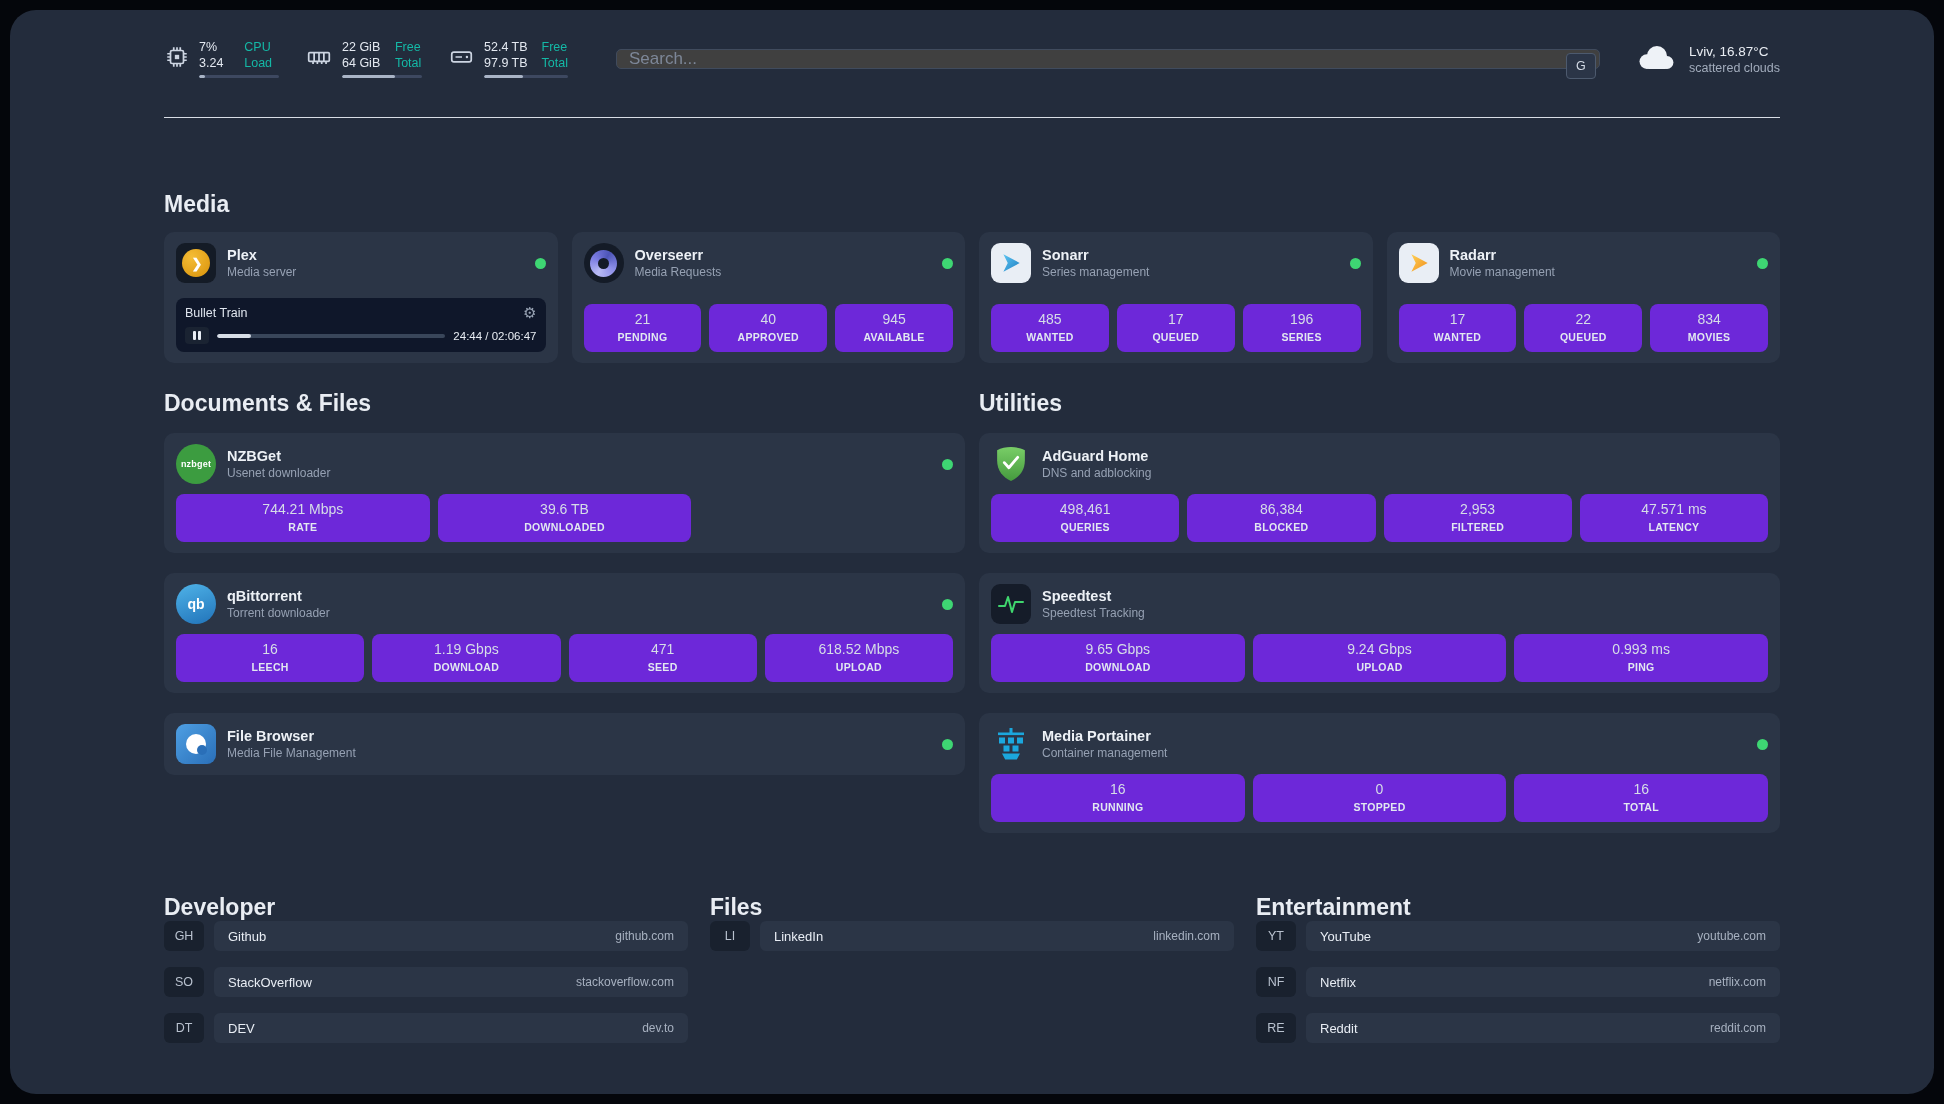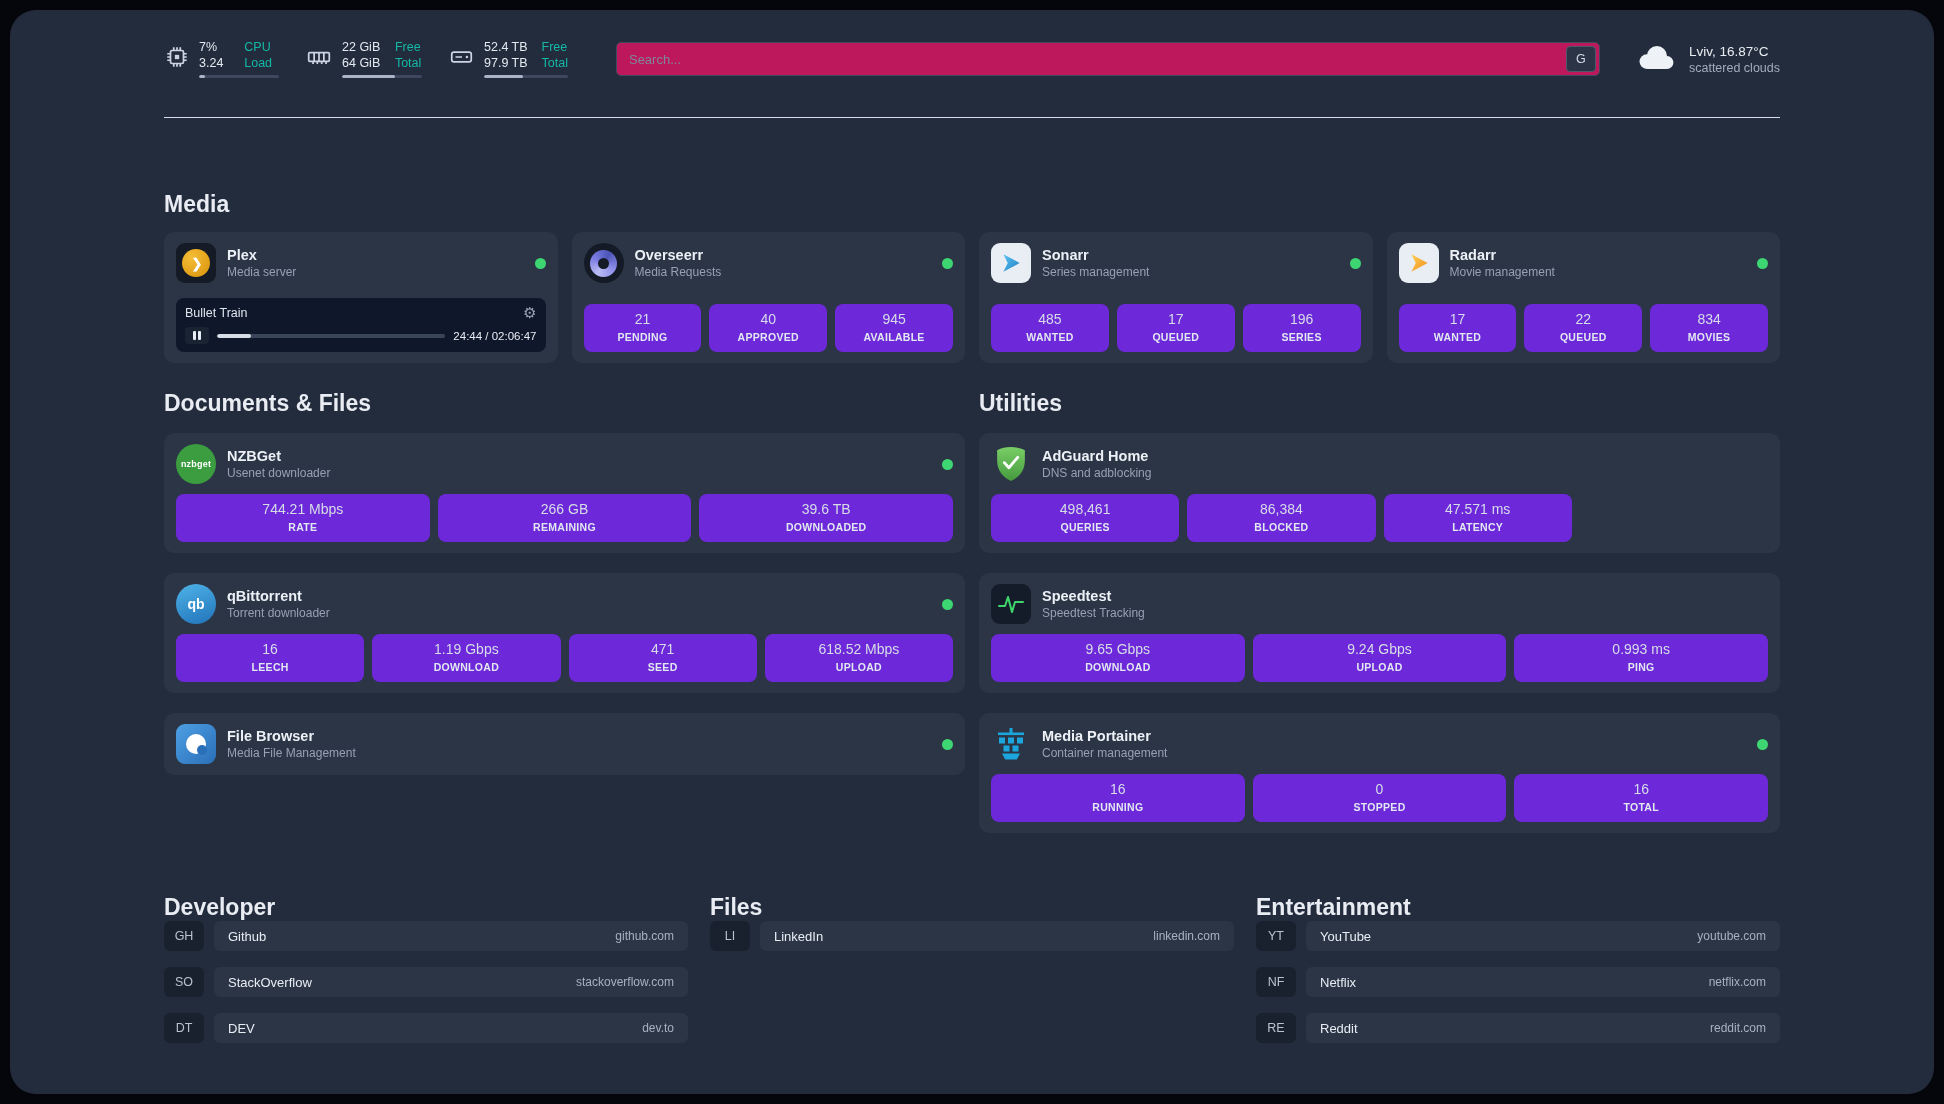--- a/index.html
+++ b/index.html
@@ -14,22 +14,22 @@
   .sysstat { display:flex; align-items:center; gap:9px; margin-right:26px; }
   .sysstat-body { min-width:80px; }
   .sysstat-grid { display:grid; grid-template-columns:auto auto; column-gap:14px; row-gap:1px;
                   font-size:12.5px; line-height:15px; }
   .sysstat-grid .v { color:#e4e9f1; }
   .sysstat-grid .l { color:#14b8a6; }
   .bar { height:3.5px; margin-top:4px; background:#3d4860; border-radius:2px; overflow:hidden; }
   .bar-fill { height:100%; background:#a9b4c6; border-radius:2px; }
 
   .search-wrap { flex:1; margin:0 34px 0 22px; position:relative; }
-  .search-wrap input { width:100%; height:34px; background:#be185d; border:1px solid #404b5d;
-        border-radius:5px; color:#dfe4ec; font-size:13px; padding:0 46px 0 12px;
+  .search-wrap input { width:100%; height:20px; background:#404040; border:1px solid #404b5d;
+        border-radius:5px; color:#dfe4ec; font-size:17px; padding:0 46px 0 12px;
         font-family:"Liberation Sans", sans-serif; outline:none; }
   .search-wrap input::placeholder { color:#7d8798; }
   .g-btn { position:absolute; right:4px; top:4px; width:30px; height:26px; background:#2b3547;
         border:1px solid #4d5a6e; border-radius:4px; color:#d4dbe6; font-size:12.5px;
         cursor:pointer; font-family:"Liberation Sans", sans-serif; }
 
   .weather { display:flex; align-items:center; gap:11px; }
   .weather-loc { font-size:13.5px; color:#e9edf3; line-height:17px; }
   .weather-cond { font-size:12.5px; color:#a2acbc; line-height:16px; }
 
@@ -351,24 +351,20 @@
                 <div class="app-desc">Usenet downloader</div>
               </div>
               <span class="dot"></span>
             </div>
             <div class="tiles t3">
               <div class="tile">
                 <div class="tile-v">744.21 Mbps</div>
                 <div class="tile-l">RATE</div>
               </div>
               <div class="tile">
-                <div class="tile-v">266 GB</div>
-                <div class="tile-l">REMAINING</div>
-              </div>
-              <div class="tile">
                 <div class="tile-v">39.6 TB</div>
                 <div class="tile-l">DOWNLOADED</div>
               </div>
             </div>
           </div>
 
           <div class="card">
             <div class="card-head">
               <div class="app-icon qb-bg">
                 <span class="qb-txt">qb</span>
@@ -440,20 +436,24 @@
             <div class="tiles t4">
               <div class="tile">
                 <div class="tile-v">498,461</div>
                 <div class="tile-l">QUERIES</div>
               </div>
               <div class="tile">
                 <div class="tile-v">86,384</div>
                 <div class="tile-l">BLOCKED</div>
               </div>
               <div class="tile">
+                <div class="tile-v">2,953</div>
+                <div class="tile-l">FILTERED</div>
+              </div>
+              <div class="tile">
                 <div class="tile-v">47.571 ms</div>
                 <div class="tile-l">LATENCY</div>
               </div>
             </div>
           </div>
 
           <div class="card">
             <div class="card-head">
               <div class="app-icon st-bg">
                 <svg width="28" height="26" viewBox="0 0 28 26">

